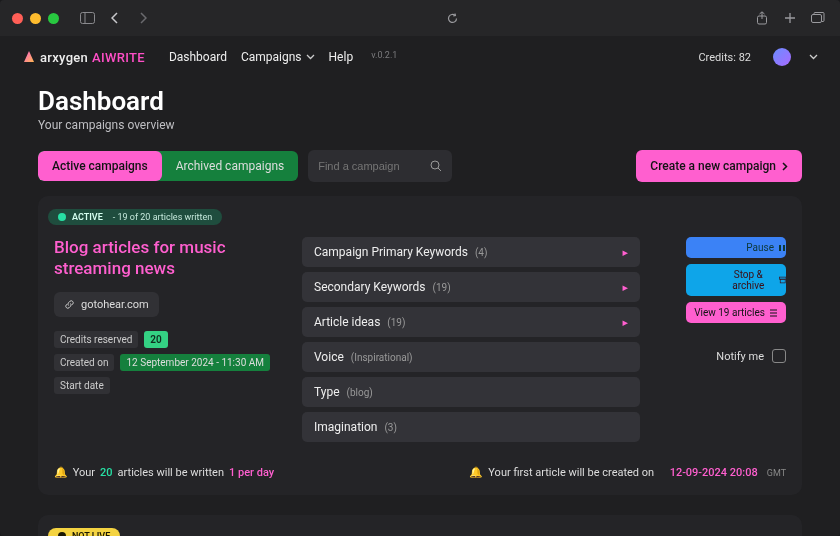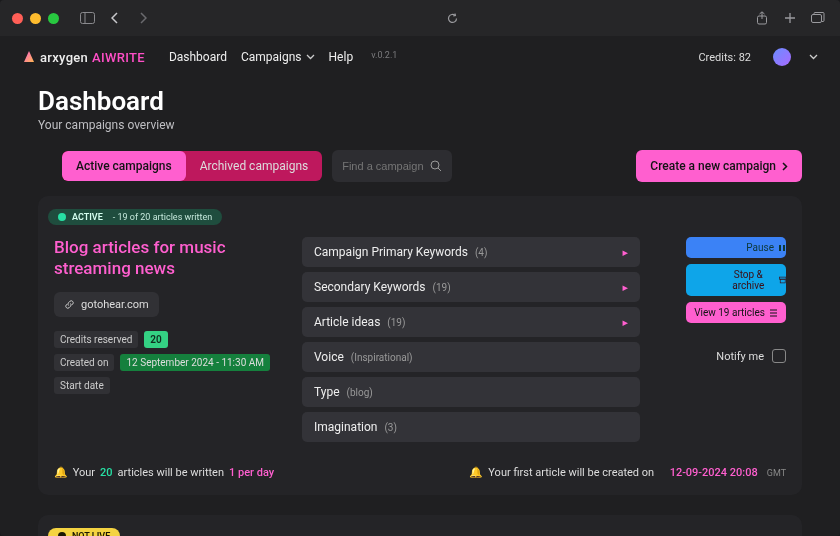--- a/index.html
+++ b/index.html
@@ -19,24 +19,24 @@
   .logo .brand2 { color: #ff4fc7; font-size: 13px; font-weight: 500; }
   .nav-links { display: flex; gap: 14px; margin-left: 10px; }
   .nav-link { color: #eee; font-size: 12px; cursor: pointer; display: flex; align-items: center; gap: 4px; }
   .version { font-size: 9px; color: #7a7a7d; margin-left: 4px; }
   .credits { font-size: 11px; color: #ddd; margin-right: 8px; }
   .avatar { width: 18px; height: 18px; border-radius: 50%; background: linear-gradient(135deg, #6a8dff, #a86aff); }
   .page-head { padding: 10px 22px 8px; }
   .page-title { font-size: 26px; font-weight: 600; color: #fff; }
   .page-sub { font-size: 12px; color: #bfbfc3; margin-top: 2px; }
   .toolbar { display: flex; align-items: center; gap: 10px; padding: 10px 22px 14px; }
-  .seg { display: flex; background: #be185d; border-radius: 6px; overflow: hidden; margin-left: 24px; }
+  .seg { display: flex; background: #15803d; border-radius: 6px; overflow: hidden; }
   .seg-btn { padding: 8px 14px; font-size: 12px; cursor: pointer; color: #ddd; }
   .seg-btn.active { background: #ff5fcf; color: #131314; font-weight: 500; border-radius: 6px; }
-  .search { background: #2d2d31; border-radius: 6px; display: flex; align-items: center; padding: 0 10px; height: 32px; width: 120px; }
+  .search { background: #2d2d31; border-radius: 6px; display: flex; align-items: center; padding: 0 10px; height: 32px; width: 144px; }
   .search input { background: transparent; border: none; outline: none; color: #ccc; font-size: 11px; flex:1; width: 80px; }
   .cta { margin-left: auto; background: #ff5fcf; color: #131314; border-radius: 6px; padding: 9px 14px; font-size: 12px; font-weight: 500; display: flex; align-items: center; gap: 6px; cursor: pointer; }
   .card { background: #242427; border-radius: 10px; margin: 0 22px 20px; padding: 0 0 12px; overflow: hidden; }
   .badge-row { padding: 10px 10px 8px; }
   .badge { display: inline-flex; align-items: center; gap: 6px; border-radius: 12px; padding: 3px 10px; font-size: 9px; font-weight: 600; }
   .badge.active { background: #1f4d3e; color: #d6fff1; }
   .badge.active .bdot { width: 8px; height: 8px; border-radius: 50%; background: #27e0a4; }
   .badge.active .summary { font-weight: 400; color: #c5e8db; margin-left: 4px; }
   .badge.notlive { background: #f4d341; color: #1b1802; }
   .badge.notlive .bdot { width: 8px; height: 8px; border-radius: 50%; background: #1b1802; }

